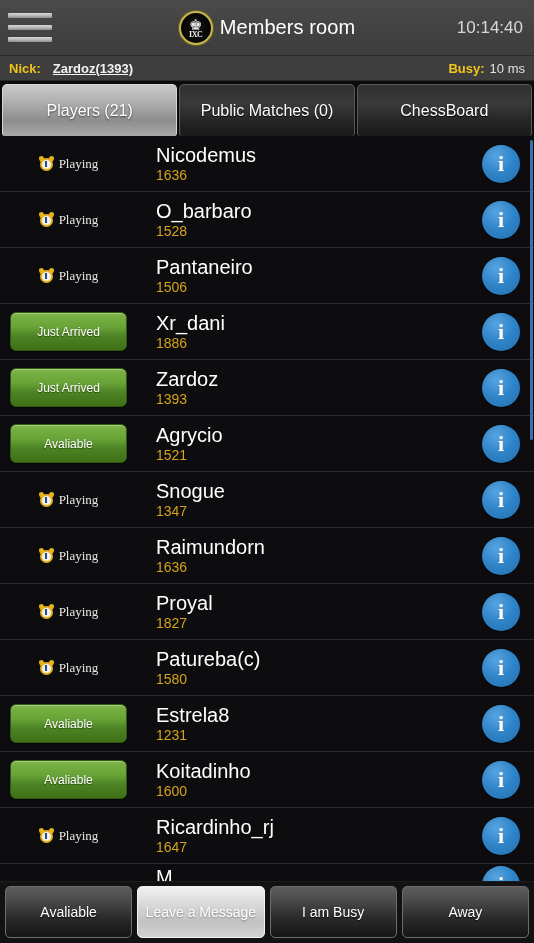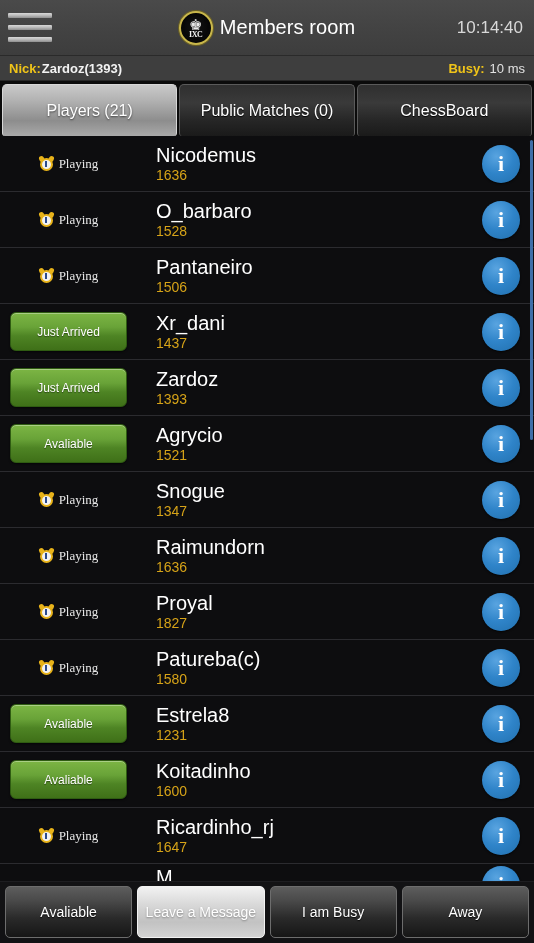--- a/index.html
+++ b/index.html
@@ -119,21 +119,22 @@
   }
   .nick-label, .ping-label {
     color: #f0c419;
     font-size: 13px;
     font-weight: bold;
   }
   .nick-value {
     color: #f2f2f2;
     font-size: 13px;
     font-weight: bold;
-    margin-left: 1px;
+    margin-left: 12px;
+    text-decoration: underline;
   }
   .ping-value {
     color: #e2e2e2;
     font-size: 13px;
     margin-left: 5px;
   }
   .nick-spacer { flex: 1 1 auto; }
 
   
   .tabbar {
@@ -449,21 +450,21 @@
           <div class="info-cell">
             <div class="info-btn">i</div>
           </div>
         </div>
         <div class="row">
           <div class="status-cell">
             <div class="pill">Just Arrived</div>
           </div>
           <div class="name-cell">
             <div class="player-name">Xr_dani</div>
-            <div class="player-rating">1437</div>
+            <div class="player-rating">1886</div>
           </div>
           <div class="info-cell">
             <div class="info-btn">i</div>
           </div>
         </div>
         <div class="row">
           <div class="status-cell">
             <div class="pill">Just Arrived</div>
           </div>
           <div class="name-cell">

